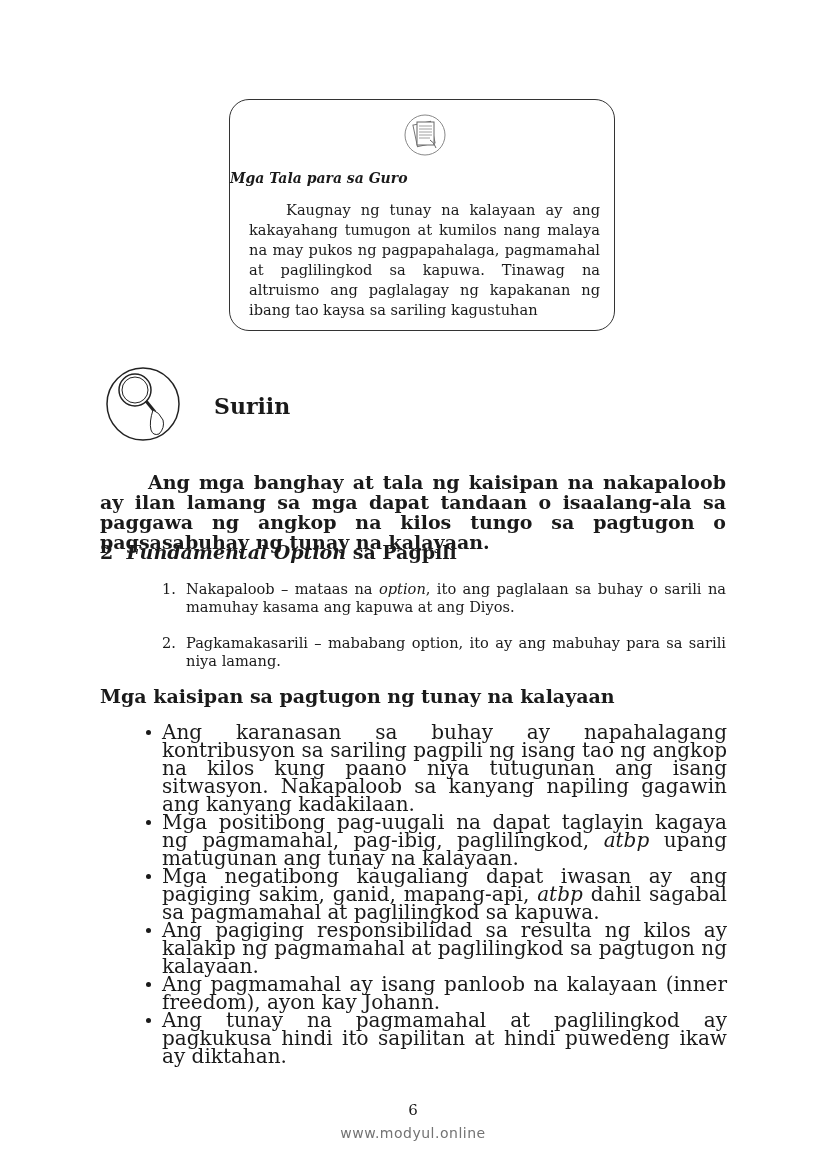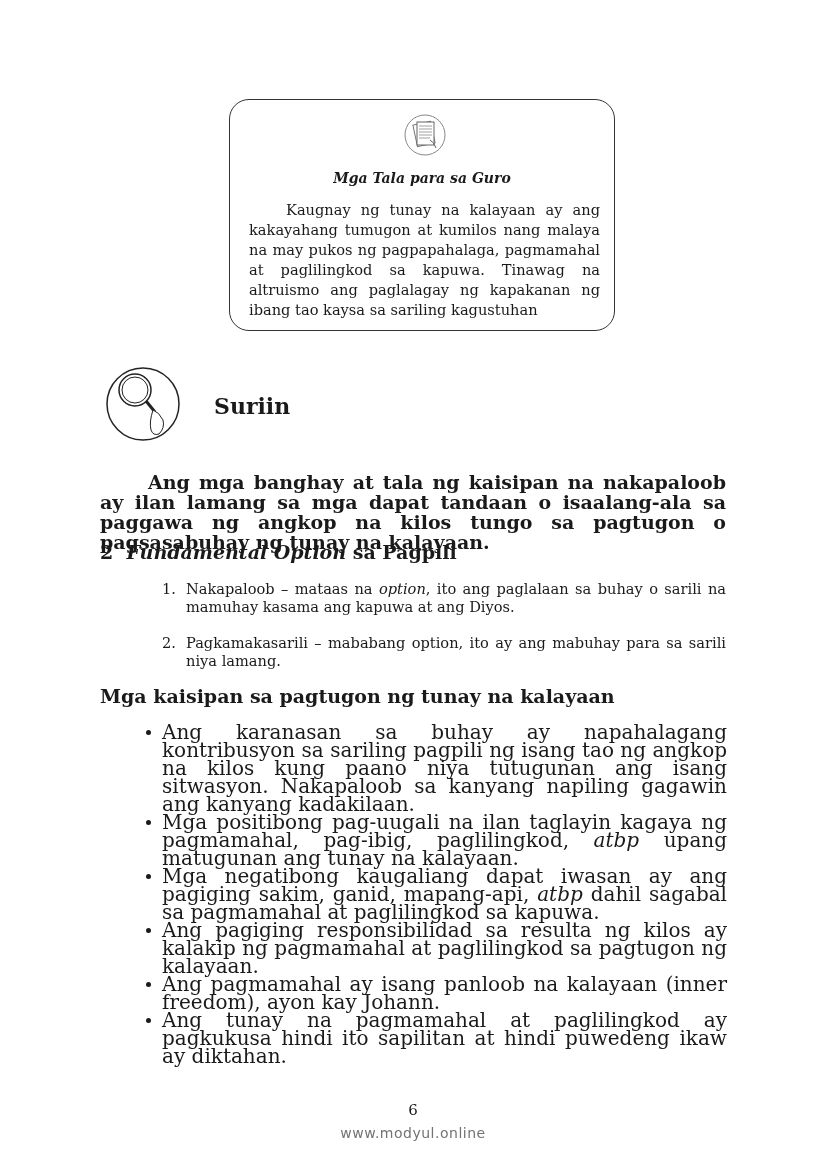--- a/index.html
+++ b/index.html
@@ -1,21 +1,21 @@
 <!DOCTYPE html>
 <html><head>
   <meta charset="utf-8">
   <style>
     html, body { margin: 0; padding: 0; background: #ffffff; }
     body { width: 826px; height: 1169px; position: relative; overflow: hidden;
            font-family: "DejaVu Serif", "Liberation Serif", serif; color: #1a1a1a; }
     .note-box { position: absolute; left: 229px; top: 99px; width: 386px; height: 232px;
                 border: 1.6px solid #333; border-radius: 20px; box-sizing: border-box; }
     .note-icon { position: absolute; left: 174px; top: 14px; width: 42px; height: 42px; }
-    .note-title { position: absolute; left: 0; right: 0; top: 70px; text-align: center;
+    .note-title { position: absolute; left: 0; right: 0; top: 70px; text-align: left;
                   font-weight: bold; font-style: italic; font-size: 14px; }
     .note-body { position: absolute; left: 19px; right: 14px; top: 100px; font-size: 14.6px;
                  line-height: 20px; text-align: justify; text-indent: 37px; }
     .suriin-icon { position: absolute; left: 105px; top: 360px; width: 78px; height: 88px; }
     .suriin-title { position: absolute; left: 214px; top: 393px; font-size: 22px; font-weight: bold; }
     .para { position: absolute; left: 100px; width: 626px; font-size: 19px; line-height: 20px;
             text-align: justify; font-weight: bold; }
     .intro { top: 472px; text-indent: 48px; }
     .fund { top: 542px; }
     .fund i { font-style: italic; }
@@ -72,21 +72,21 @@
   <div class="numitem">
     <span class="num">2.</span>
     <span>Pagkamakasarili</span><span> – mababang option, ito ay ang mabuhay para sa sarili niya lamang.</span>
   </div>
 </div>
 
 <div class="para kaisipan">Mga kaisipan sa pagtugon ng tunay na kalayaan</div>
 
 <div class="bullets">
   <div class="bullet"><span class="dot"></span><span>Ang karanasan sa buhay ay napahalagang kontribusyon sa sariling pagpili ng isang tao ng angkop na kilos kung paano niya tutugunan ang isang sitwasyon. Nakapaloob sa kanyang napiling gagawin ang kanyang kadakilaan.</span></div>
-  <div class="bullet"><span class="dot"></span><span>Mga positibong pag-uugali na ilan taglayin kagaya ng pagmamahal, pag-ibig, paglilingkod, </span><i>atbp</i><span> upang matugunan ang tunay na kalayaan.</span></div>
+  <div class="bullet"><span class="dot"></span><span>Mga positibong pag-uugali na dapat taglayin kagaya ng pagmamahal, pag-ibig, paglilingkod, </span><i>atbp</i><span> upang matugunan ang tunay na kalayaan.</span></div>
   <div class="bullet"><span class="dot"></span><span>Mga negatibong kaugaliang dapat iwasan ay ang pagiging sakim, ganid, mapang-api, </span><i>atbp</i><span> dahil sagabal sa pagmamahal at paglilingkod sa kapuwa.</span></div>
   <div class="bullet"><span class="dot"></span><span>Ang pagiging responsibilidad sa resulta ng kilos ay kalakip ng pagmamahal at paglilingkod sa pagtugon ng kalayaan.</span></div>
   <div class="bullet"><span class="dot"></span><span>Ang pagmamahal ay isang panloob na kalayaan (inner freedom), ayon kay Johann.</span></div>
   <div class="bullet"><span class="dot"></span><span>Ang tunay na pagmamahal at paglilingkod ay pagkukusa hindi ito sapilitan at hindi puwedeng ikaw ay diktahan.</span></div>
 </div>
 
 <div class="page-num">6</div>
 <div class="website">www.modyul.online</div>
 
 </body></html>

